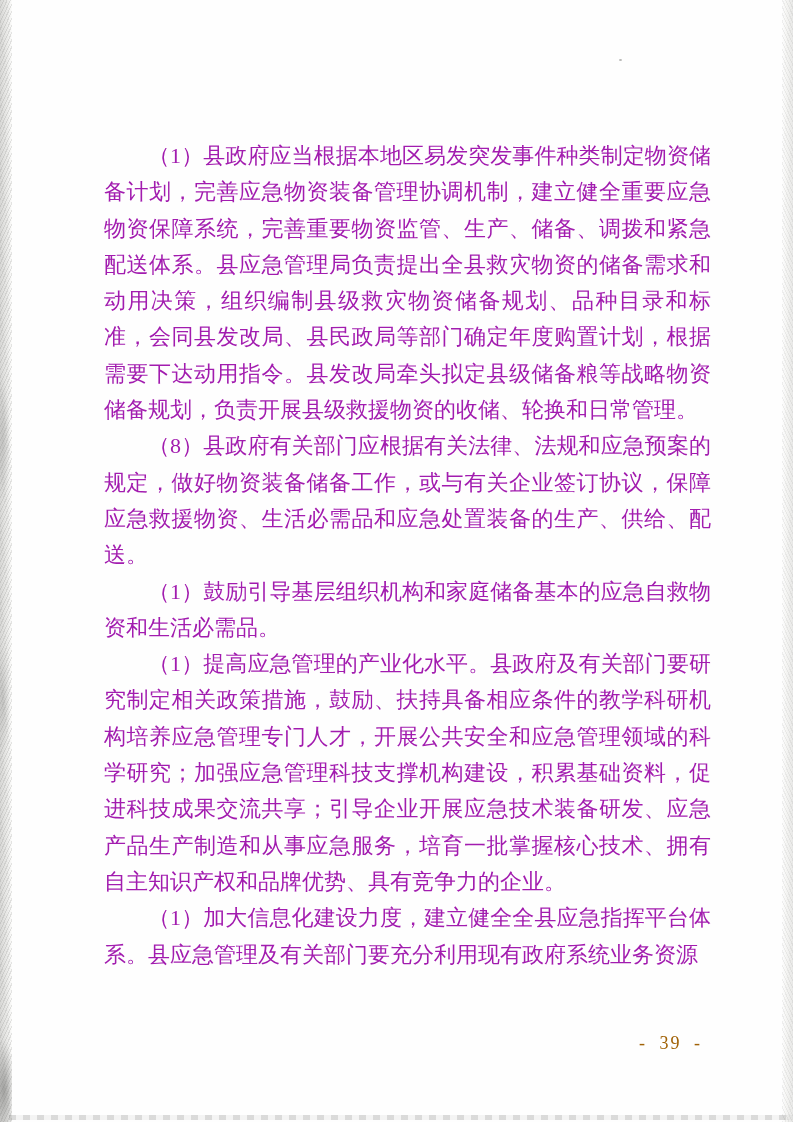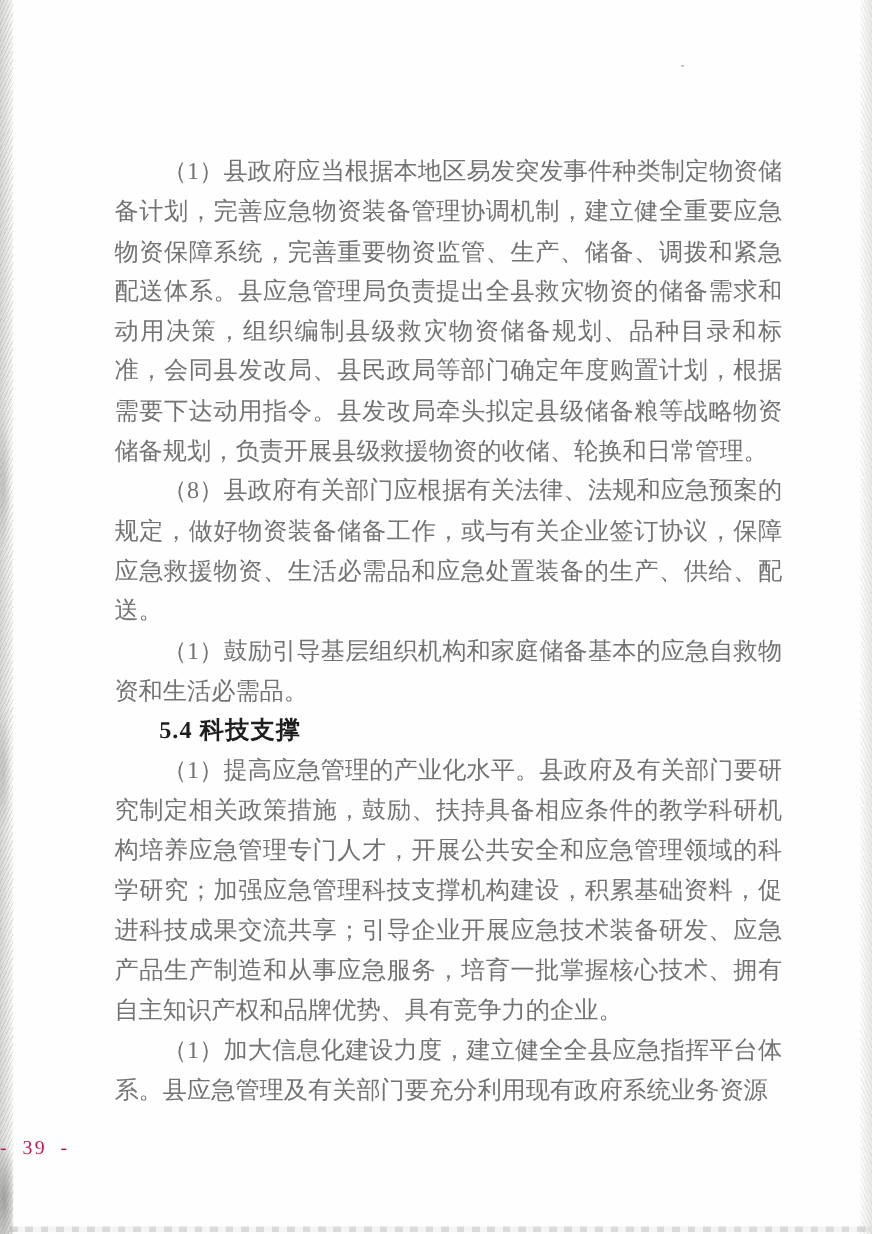--- a/index.html
+++ b/index.html
@@ -50,44 +50,44 @@
   .content {
     position: absolute;
     left: 104px;
     top: 138px;
     width: 607px;
   }
   .para {
     margin: 0;
     font-size: 22px;
     line-height: 36.3px;
-    color: #737373;
+    color: #a21caf;
     text-align: justify;
     text-justify: inter-ideograph;
     text-indent: 2em;
     word-break: break-all;
   }
   .heading {
     margin: 0;
     font-size: 22px;
     line-height: 36.3px;
     color: #1e1e1e;
     font-weight: bold;
     text-indent: 1.85em;
     letter-spacing: 1px;
   }
   .page-number {
     position: absolute;
     top: 1032px;
     left: 0;
     width: 702px;
-    text-align: left;
+    text-align: right;
     font-size: 18px;
     line-height: 22px;
-    color: #be185d;
+    color: #a16207;
     letter-spacing: 2px;
     word-spacing: 6px;
   }
   .speck {
     position: absolute;
     left: 619px; top: 59px;
     width: 3px; height: 2px;
     background: #b9b9b7;
     border-radius: 50%;
   }
@@ -99,20 +99,19 @@
 
   <div class="edge-left"></div>
   <div class="edge-right"></div>
   <div class="edge-bottom"></div>
   <div class="speck"></div>
 
   <main class="content">
     <p class="para">（1）县政府应当根据本地区易发突发事件种类制定物资储备计划，完善应急物资装备管理协调机制，建立健全重要应急物资保障系统，完善重要物资监管、生产、储备、调拨和紧急配送体系。县应急管理局负责提出全县救灾物资的储备需求和动用决策，组织编制县级救灾物资储备规划、品种目录和标准，会同县发改局、县民政局等部门确定年度购置计划，根据需要下达动用指令。县发改局牵头拟定县级储备粮等战略物资储备规划，负责开展县级救援物资的收储、轮换和日常管理。</p>
     <p class="para">（8）县政府有关部门应根据有关法律、法规和应急预案的规定，做好物资装备储备工作，或与有关企业签订协议，保障应急救援物资、生活必需品和应急处置装备的生产、供给、配送。</p>
     <p class="para">（1）鼓励引导基层组织机构和家庭储备基本的应急自救物资和生活必需品。</p>
-    <h2 class="heading">5.4 科技支撑</h2>
     <p class="para">（1）提高应急管理的产业化水平。县政府及有关部门要研究制定相关政策措施，鼓励、扶持具备相应条件的教学科研机构培养应急管理专门人才，开展公共安全和应急管理领域的科学研究；加强应急管理科技支撑机构建设，积累基础资料，促进科技成果交流共享；引导企业开展应急技术装备研发、应急产品生产制造和从事应急服务，培育一批掌握核心技术、拥有自主知识产权和品牌优势、具有竞争力的企业。</p>
     <p class="para">（1）加大信息化建设力度，建立健全全县应急指挥平台体系。县应急管理及有关部门要充分利用现有政府系统业务资源</p>
   </main>
 
   <div class="page-number">- 39 -</div>
 
 </div>
 
 </body></html>

